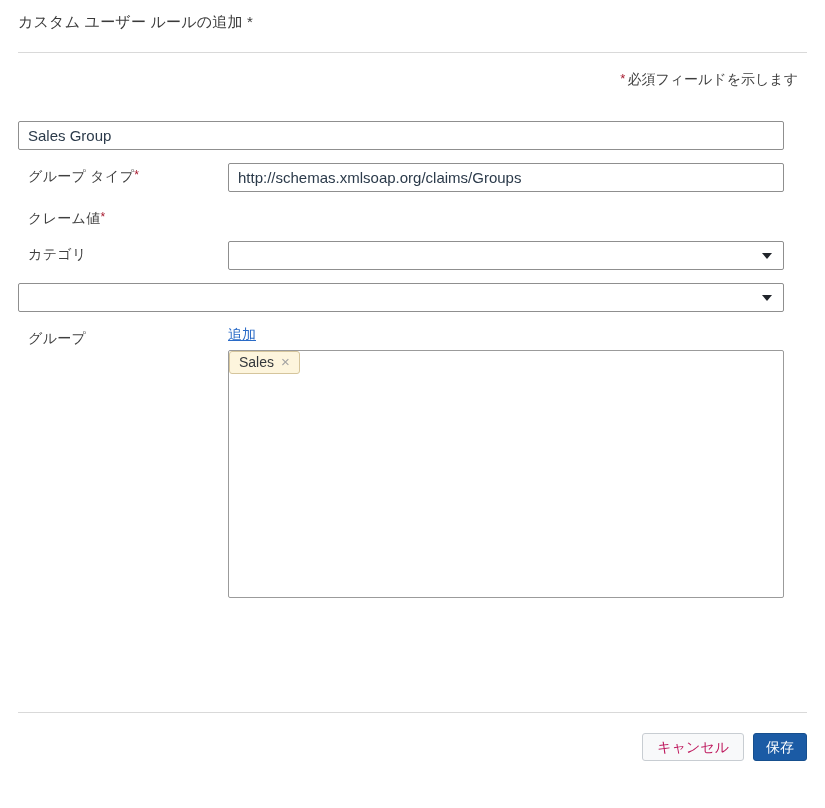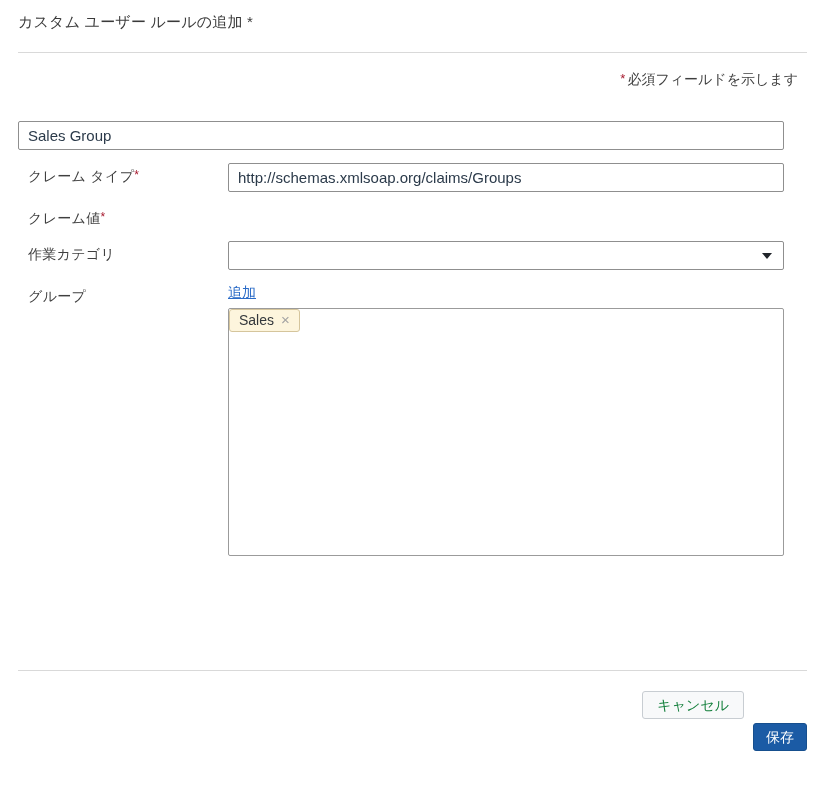--- a/index.html
+++ b/index.html
@@ -139,60 +139,66 @@
     border-radius: 3px;
     font-size: 14px;
     padding: 0 14px;
     font-family: "Liberation Sans", "DejaVu Sans", sans-serif;
     cursor: pointer;
     line-height: 26px;
   }
   .btn-cancel {
     background: #f8f9fa;
     border: 1px solid #c8cdd2;
-    color: #15803d;
+    color: #be185d;
   }
   .btn-save {
     background: #1b5ba5;
     border: 1px solid #164f8e;
     color: #ffffff;
     padding: 0 12px;
-    margin-top: 32px;
   }
 </style>
 </head>
 <body>
 
 <div class="container">
 
   <div class="page-title">カスタム ユーザー ルールの追加 *</div>
   <hr class="divider">
 
   <div class="required-note"><span class="req-star">*</span><span>必須フィールドを示します</span></div>
 
   <div class="form-row">
     <div class="row-field">
       <input class="text-input" type="text" value="Sales Group" style="">
     </div>
   </div>
 
   <div class="form-row">
-    <div class="row-label"><span>クレーム タイプ</span><span class="req-star">*</span></div>
+    <div class="row-label"><span>グループ タイプ</span><span class="req-star">*</span></div>
     <div class="row-field">
       <input class="text-input" type="text" value="http://schemas.xmlsoap.org/claims/Groups" style="">
     </div>
   </div>
 
   <div class="form-row">
     <div class="row-label"><span>クレーム値</span><span class="req-star">*</span></div>
   </div>
 
-
-  <div class="form-row">
-    <div class="row-label"><span>作業カテゴリ</span></div>
+  <div class="form-row">
+    <div class="row-label"><span>カテゴリ</span></div>
+    <div class="row-field">
+      <div class="select-box">
+        <span class="chevron"></span>
+      </div>
+    </div>
+  </div>
+
+  <div class="form-row">
     <div class="row-field">
       <div class="select-box">
         <span class="chevron"></span>
       </div>
     </div>
   </div>
 
 
   <div class="form-row">
     <div class="row-label"><span>グループ</span></div>

